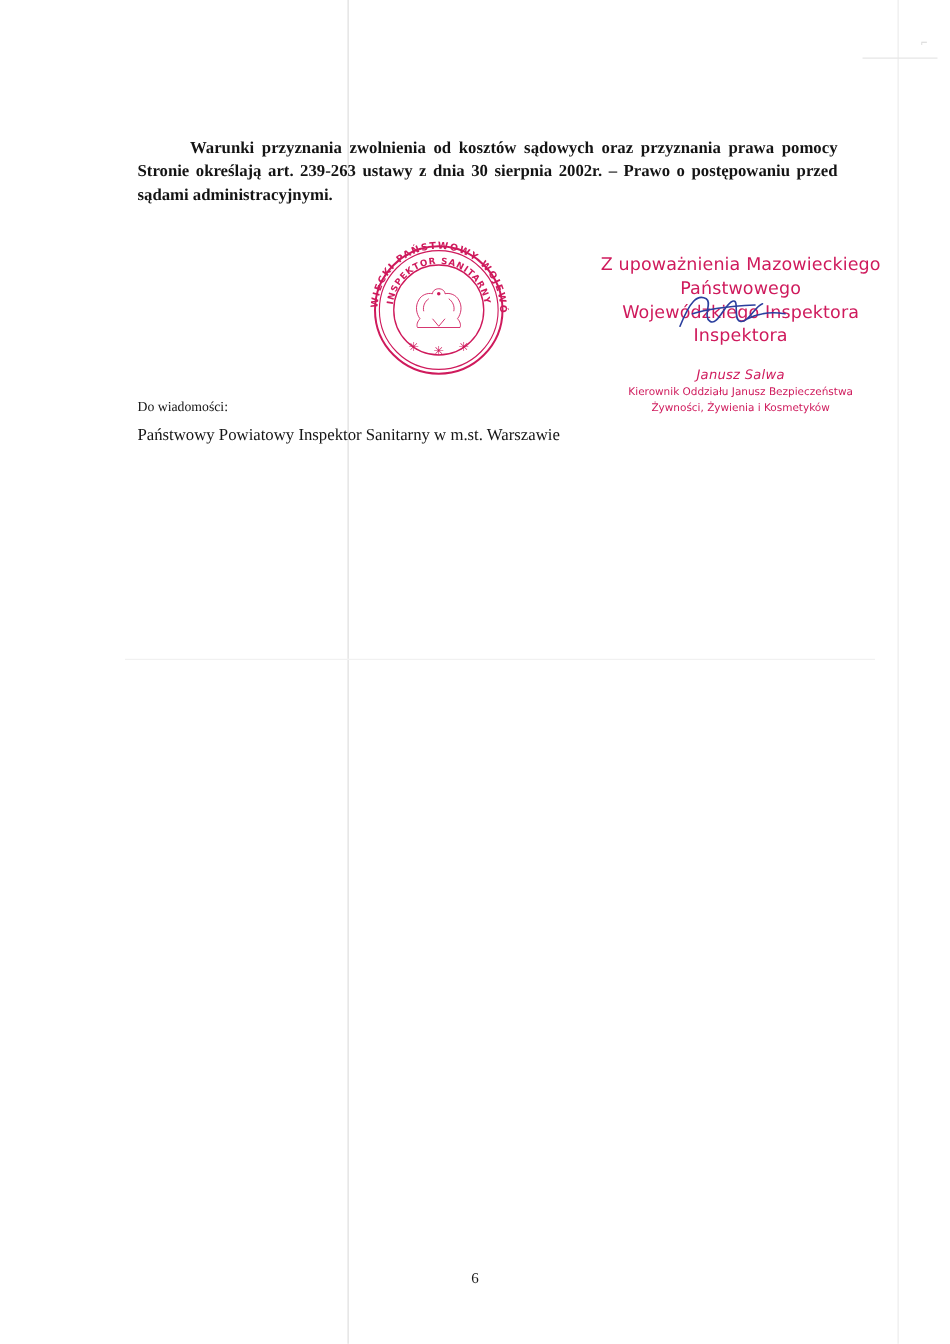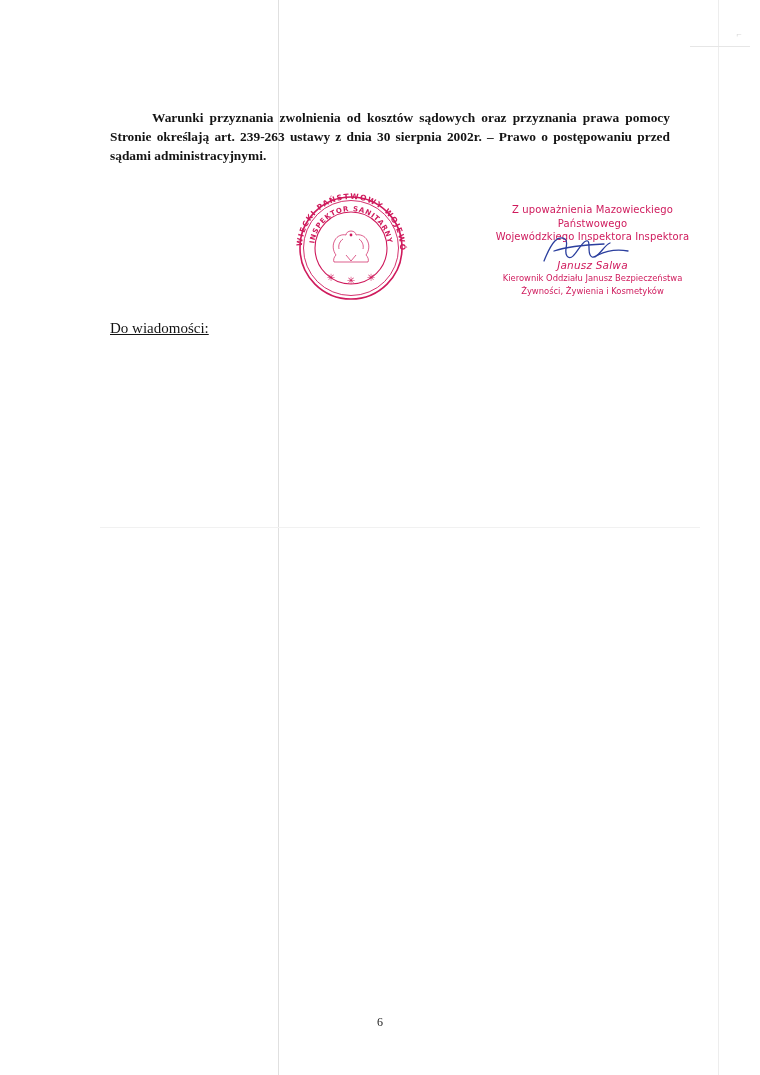--- a/index.html
+++ b/index.html
@@ -72,21 +72,21 @@
   .sig-block {
     position: absolute;
     left: 480px;
     top: 203px;
     width: 225px;
     text-align: center;
     color: #d4145a;
     font-family: "DejaVu Sans", sans-serif;
   }
   .sig-line {
-    font-size: 10px;
+    font-size: 14px;
     line-height: 1.35;
     color: #cf1a5c;
     letter-spacing: 0.1px;
   }
   .sig-name {
     font-size: 10.5px;
     font-style: italic;
     color: #cf1a5c;
     margin-top: 15px;
     letter-spacing: 0.2px;
@@ -107,22 +107,21 @@
   }
 
   
   .notice {
     position: absolute;
     left: 110px;
     top: 320px;
     width: 560px;
   }
   .notice-title {
-    font-size: 15px;
-    text-decoration: underline;
+    font-size: 11px;
     margin: 0 0 6px 0;
   }
   .notice-body {
     font-size: 13.4px;
     margin: 0;
     line-height: 1.42;
   }
 
   .page-number {
     position: absolute;
@@ -190,15 +189,16 @@
       <path d="M66 24 C74 20, 84 18, 96 20"></path>
     </g>
   </svg>
   <div class="sig-name">Janusz Salwa</div>
   <div class="sig-role">Kierownik Oddziału Janusz Bezpieczeństwa</div>
   <div class="sig-role">Żywności, Żywienia i Kosmetyków</div>
 </div>
 
 <div class="notice">
   <p class="notice-title">Do wiadomości:</p>
+  <p class="notice-body">Państwowy Powiatowy Inspektor Sanitarny w m.st. Warszawie</p>
 </div>
 
 <div class="page-number">6</div>
 
 </body></html>

